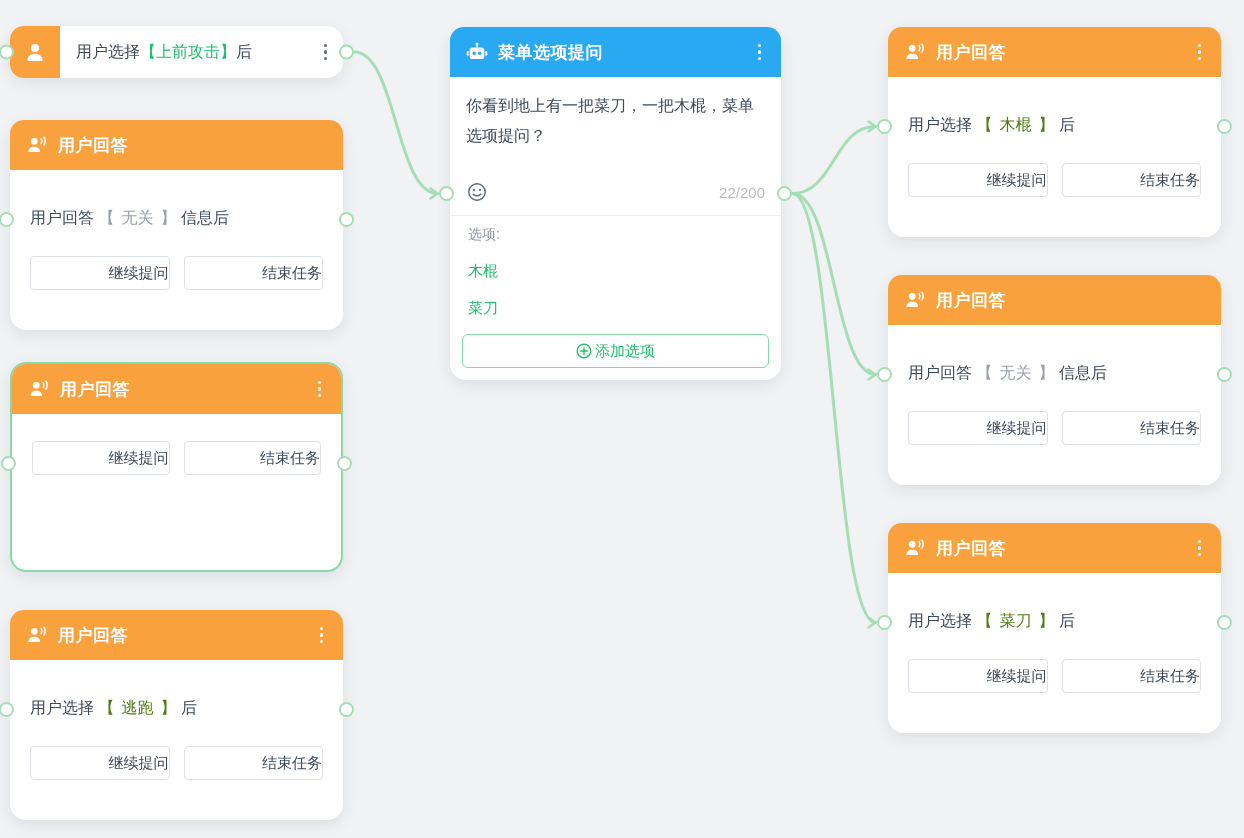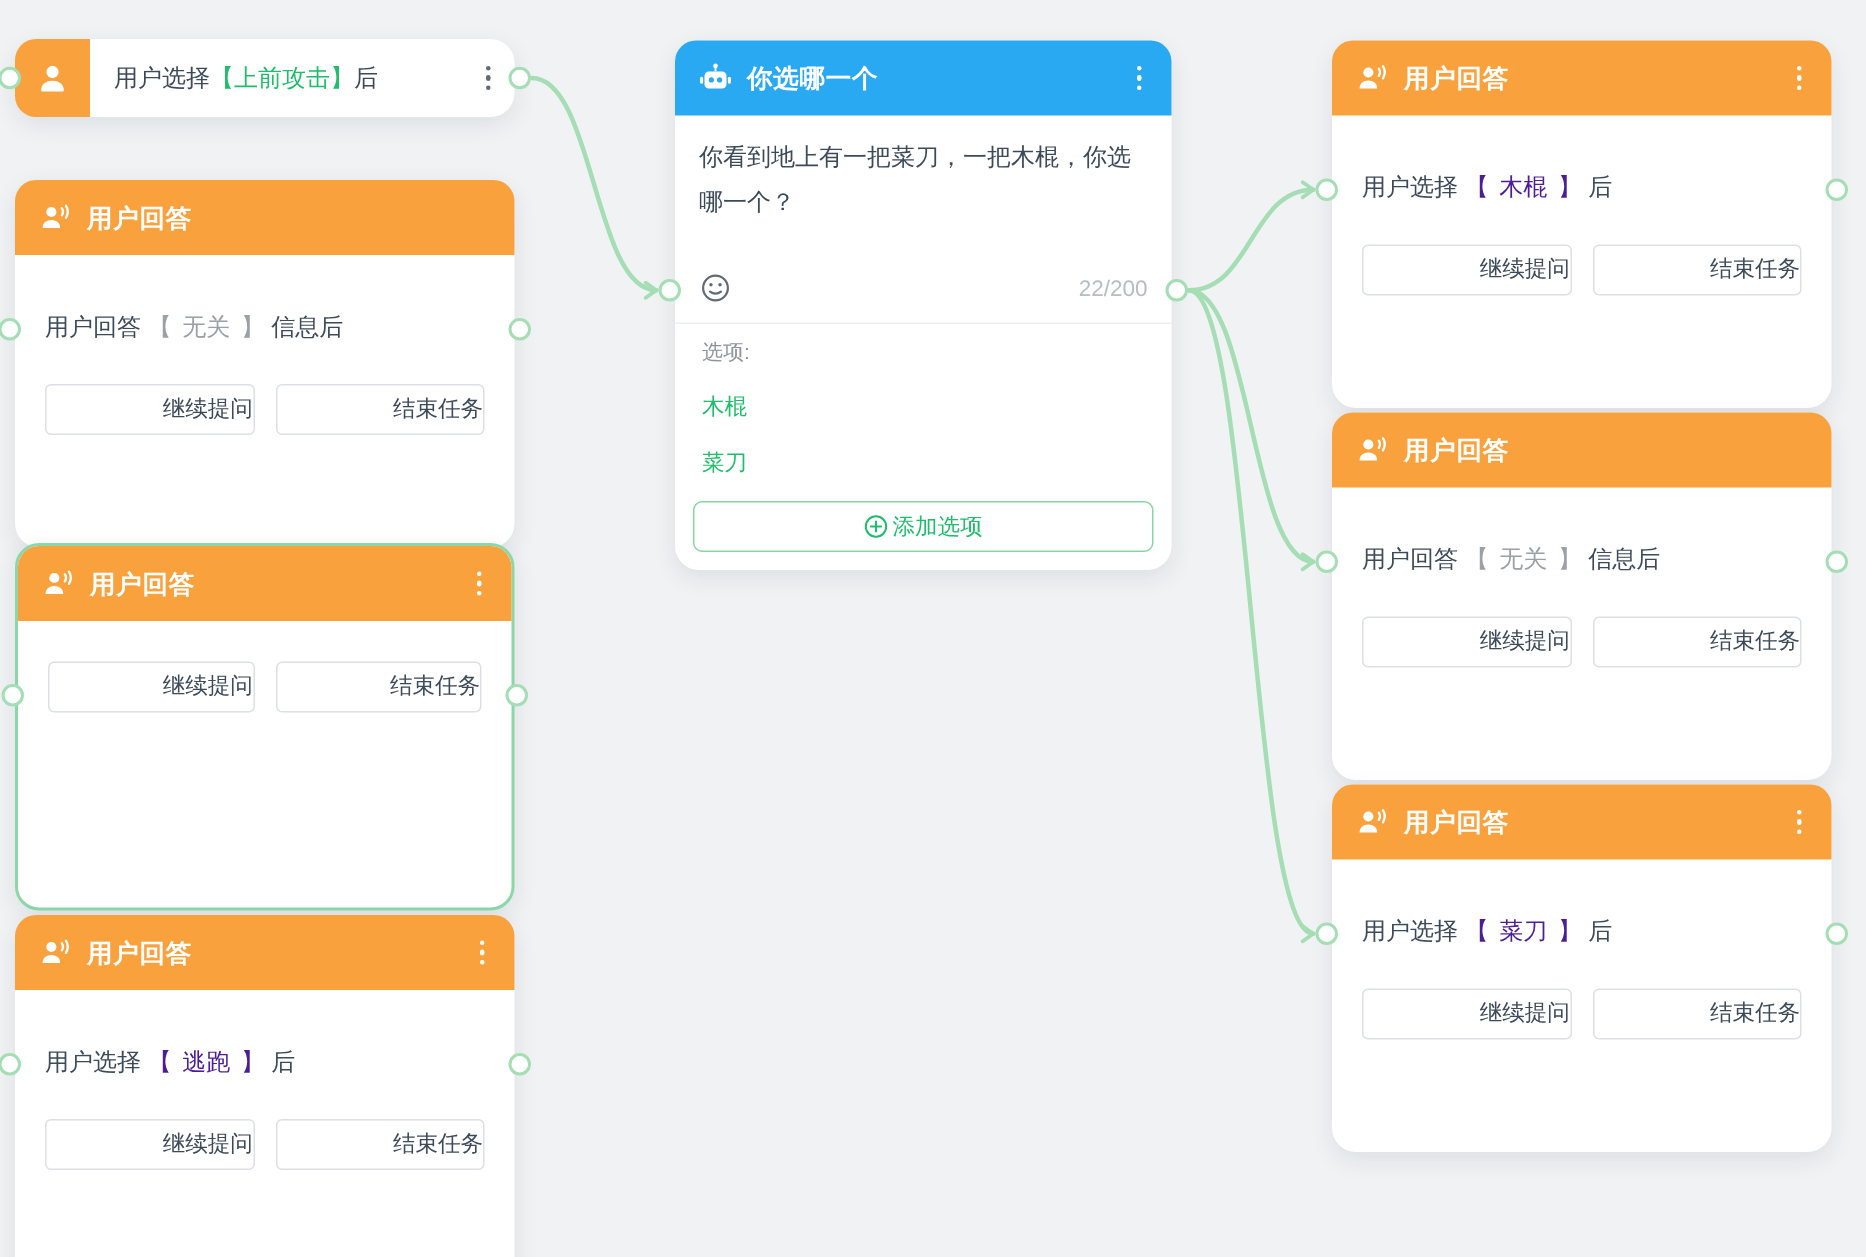--- a/index.html
+++ b/index.html
@@ -15,21 +15,21 @@
   }
   #wires { position: absolute; left: 0; top: 0; z-index: 1; pointer-events: none; }
 
   .card {
     position: absolute;
     background: #fff;
     border-radius: 16px;
     box-shadow: 0 5px 16px rgba(30, 42, 60, 0.09);
     z-index: 2;
   }
-  .answer-card { width: 333px; height: 245px; }
+  .answer-card { width: 333px; height: 210px; }
   .answer-card.selected { border: 2px solid #8ad8a7; }
 
   #card-l0 { left: 10px;  top: 120px; }
   #card-l1 { left: 10px;  top: 362px; }
   #card-l2 { left: 10px;  top: 610px; }
   #card-r0 { left: 888px; top: 27px;  }
   #card-r1 { left: 888px; top: 275px; }
   #card-r2 { left: 888px; top: 523px; }
   #card-question { left: 450px; top: 27px; width: 331px; height: 353px; }
 
@@ -42,21 +42,21 @@
   }
   .card-header.orange { background: #f9a13c; }
   .card-header.blue   { background: #29a9f1; }
   .card-title { font-size: 17px; font-weight: bold; letter-spacing: 0.5px; }
 
   .vdots { display: inline-flex; flex-direction: column; gap: 3px; margin-left: auto; padding: 4px; cursor: pointer; }
   .vdots i { width: 3.5px; height: 3.5px; border-radius: 50%; background: currentColor; }
 
   .body-row { padding: 0 20px; margin-top: 38px; font-size: 16px; }
   .bv { white-space: nowrap; }
-  .bv.green { color: #4c1d95; }
+  .bv.green { color: #4d7c0f; }
   .bv.muted { color: #99a0a8; }
   .bv .val { margin: 0 7px; }
 
   .btn-row { display: flex; gap: 14px; padding: 0 20px; margin-top: 27px; }
   .btn {
     flex: 1; height: 34px; line-height: 32px; text-align: right;
     border: 1px solid #dcdfe6; border-radius: 4px;
     font-size: 15px; color: #3d4a5a; background: #fff; cursor: pointer;
   }
 
@@ -146,28 +146,28 @@
     <div class="card-header blue">
       <svg width="22" height="22" viewBox="0 0 24 24">
         <circle cx="12" cy="3.2" r="1.7" fill="#fff"></circle>
         <rect x="11.3" y="4.2" width="1.4" height="3" fill="#fff"></rect>
         <rect x="4" y="7.2" width="16" height="12.5" rx="3.2" fill="#fff"></rect>
         <circle cx="9" cy="13.4" r="1.9" fill="#29a9f1"></circle>
         <circle cx="15" cy="13.4" r="1.9" fill="#29a9f1"></circle>
         <rect x="0.8" y="11" width="2.2" height="5.2" rx="1.1" fill="#fff"></rect>
         <rect x="21" y="11" width="2.2" height="5.2" rx="1.1" fill="#fff"></rect>
       </svg>
-      <span class="card-title">你选哪一个</span>
-      <span class="vdots">
-          <i></i>
-          <i></i>
-          <i></i>
-        </span>
-    </div>
-    <div class="q-text">你看到地上有一把菜刀，一把木棍，你选哪一个？</div>
+      <span class="card-title">菜单选项提问</span>
+      <span class="vdots">
+          <i></i>
+          <i></i>
+          <i></i>
+        </span>
+    </div>
+    <div class="q-text">你看到地上有一把菜刀，一把木棍，菜单选项提问？</div>
     <div class="q-emoji-row">
       <span class="emoji-btn">
         <svg width="22" height="22" viewBox="0 0 24 24">
           <circle cx="12" cy="12" r="9" fill="none" stroke="#5f6b76" stroke-width="1.6"></circle>
           <circle cx="8.7" cy="9.6" r="1.25" fill="#5f6b76"></circle>
           <circle cx="15.3" cy="9.6" r="1.25" fill="#5f6b76"></circle>
           <path d="M8 14.6 q4 3 8 0" stroke="#5f6b76" stroke-width="1.6" fill="none" stroke-linecap="round"></path>
         </svg>
       </span>
       <span class="q-counter">22/200</span>

